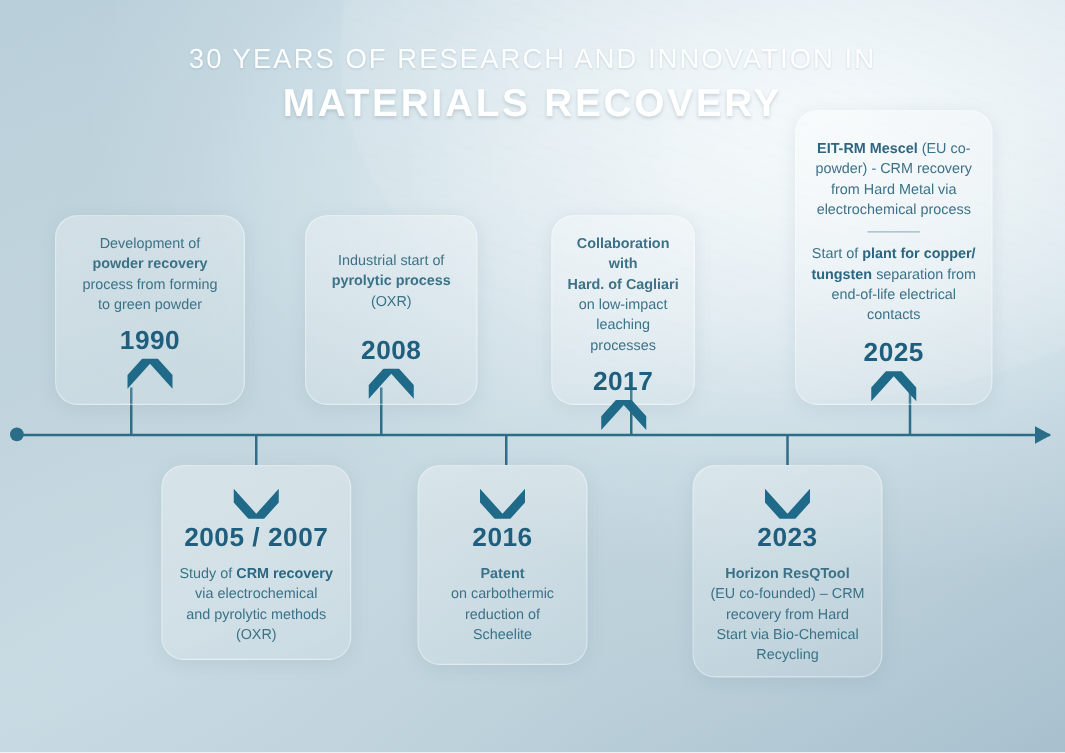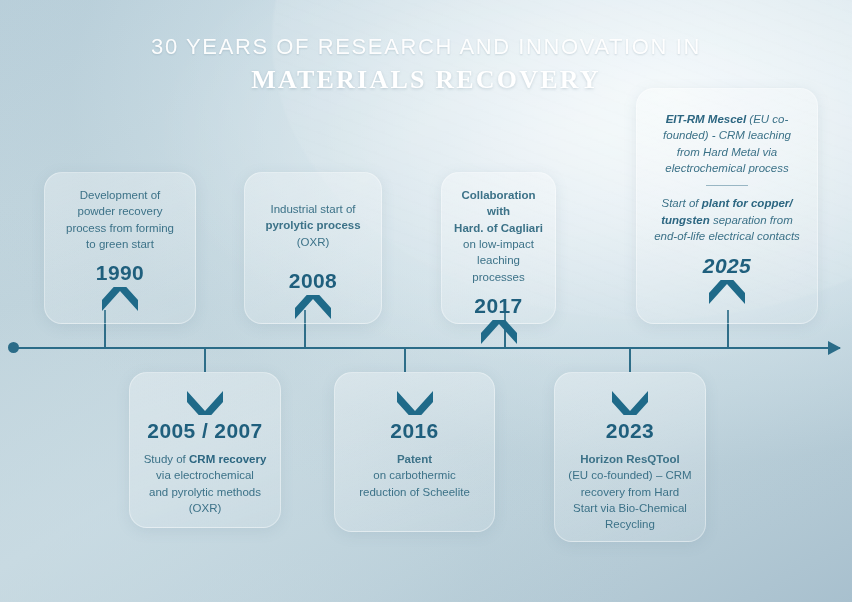--- a/index.html
+++ b/index.html
@@ -57,26 +57,25 @@
   .title-line1 {
     color: #ffffff;
     font-size: 22px;
     letter-spacing: 1.6px;
     font-weight: 400;
     opacity: 0.95;
     text-shadow: 0 1px 2px rgba(90,120,135,0.25);
   }
   .title-line2 {
     color: #ffffff;
-    font-size: 26px;
+    font-size: 31px;
     letter-spacing: 2.2px;
     font-weight: 700;
     margin-top: 5px;
     text-shadow: 0 1px 3px rgba(90,120,135,0.28);
-    font-family: Liberation Serif, serif;
   }
 
   
   .axis {
     position: absolute;
     left: 12px;
     top: 347px;
     width: 828px;
     height: 2px;
     background: #2b6c88;
@@ -173,23 +172,23 @@
   <div class="connector" style="left:304px; top:310px; height:38px;"></div>
   <div class="connector" style="left:504px; top:310px; height:38px;"></div>
   <div class="connector" style="left:727px; top:310px; height:38px;"></div>
   <div class="connector" style="left:204px; top:348px; height:24px;"></div>
   <div class="connector" style="left:404px; top:348px; height:24px;"></div>
   <div class="connector" style="left:629px; top:348px; height:24px;"></div>
 
   <div class="card top" style="left:44px; top:172px; width:152px; height:152px;">
     <div class="desc">
       <div>Development of</div>
-      <div style="font-weight:400">powder recovery</div>
+      <div style="font-weight:700">powder recovery</div>
       <div>process from forming</div>
-      <div>to green start</div>
+      <div>to green powder</div>
     </div>
     <div class="year">1990</div>
     <div class="chev-wrap">
       <svg class="chev" width="40" height="26" viewBox="0 0 40 26">
         <path d="M2 24 L20 4 L38 24 L38 13 L20 -7 L2 13 Z" fill="#1f6a89"></path>
       </svg>
     </div>
   </div>
 
   <div class="card top" style="left:244px; top:172px; width:138px; height:152px;">
@@ -214,24 +213,24 @@
       <div>processes</div>
     </div>
     <div class="year">2017</div>
     <div class="chev-wrap">
       <svg class="chev" width="40" height="26" viewBox="0 0 40 26">
         <path d="M2 24 L20 4 L38 24 L38 13 L20 -7 L2 13 Z" fill="#1f6a89"></path>
       </svg>
     </div>
   </div>
 
-  <div class="card top" style="left:636px; top:88px; width:182px; height:236px;font-style:italic;">
+  <div class="card top" style="left:636px; top:88px; width:158px; height:236px;">
     <div class="desc" style="padding-top:8px;">
       <div><b>EIT-RM Mescel</b><span> (EU co-</span></div>
-      <div>founded) - CRM leaching</div>
+      <div>powder) - CRM recovery</div>
       <div>from Hard Metal via</div>
       <div>electrochemical process</div>
     </div>
     <div class="sep"></div>
     <div class="desc">
       <div><span>Start of </span><b>plant for copper/</b></div>
       <div><b>tungsten</b><span> separation from</span></div>
       <div>end-of-life electrical contacts</div>
     </div>
     <div class="year" style="margin-top:10px;">2025</div>
@@ -250,21 +249,21 @@
     </div>
     <div class="year">2005 / 2007</div>
     <div class="desc">
       <div><span>Study of </span><b>CRM recovery</b></div>
       <div>via electrochemical</div>
       <div>and pyrolytic methods</div>
       <div>(OXR)</div>
     </div>
   </div>
 
-  <div class="card bottom" style="left:334px; top:372px; width:161px; height:160px;">
+  <div class="card bottom" style="left:334px; top:372px; width:136px; height:160px;">
     <div class="chev-wrap">
       <svg class="chev" width="40" height="26" viewBox="0 0 40 26">
         <path d="M2 2 L20 22 L38 2 L38 13 L20 33 L2 13 Z" fill="#1f6a89"></path>
       </svg>
     </div>
     <div class="year">2016</div>
     <div class="desc">
       <div style="font-weight:700">Patent</div>
       <div>on carbothermic</div>
       <div>reduction of Scheelite</div>

